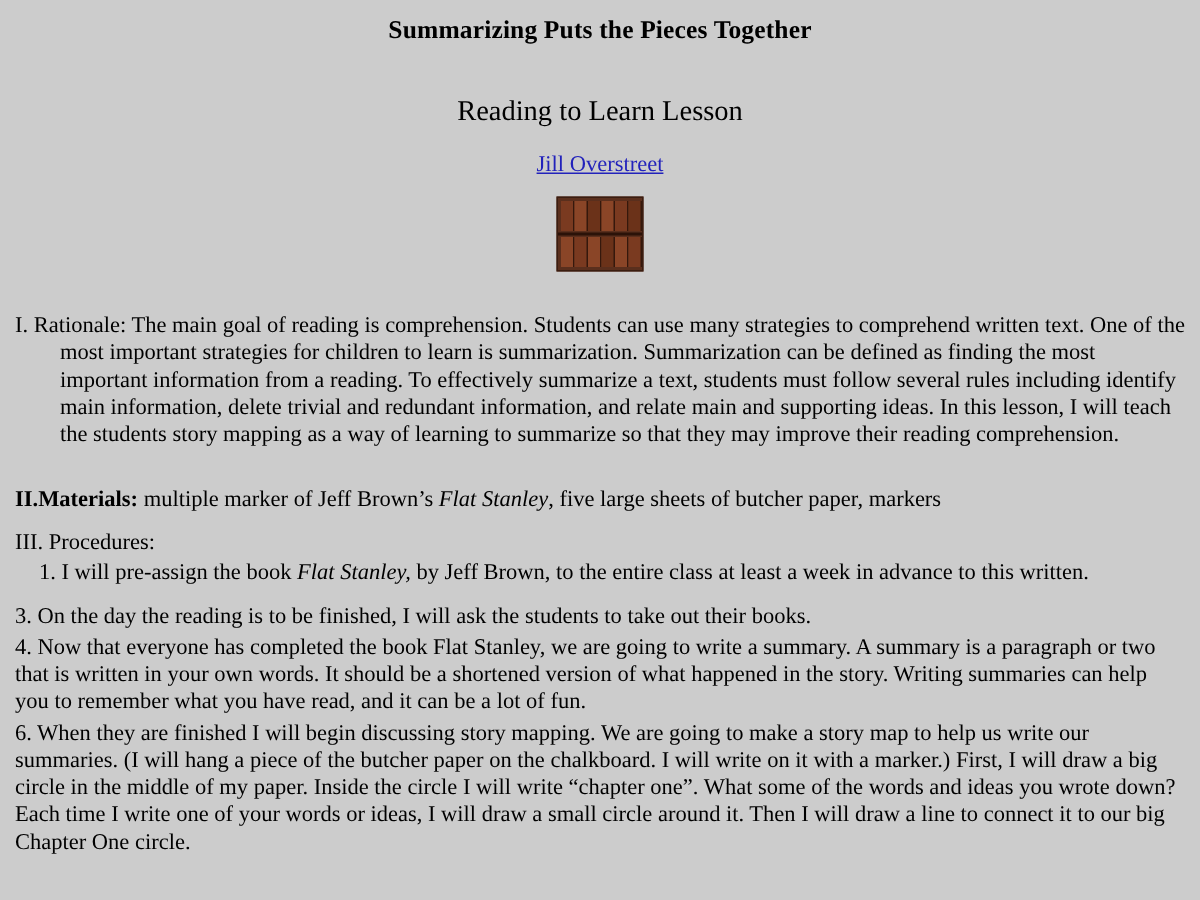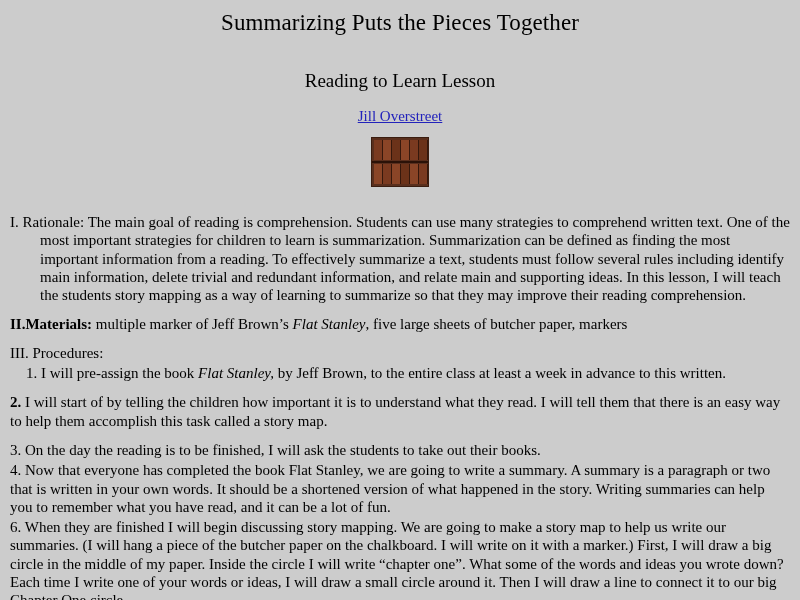--- a/index.html
+++ b/index.html
@@ -16,22 +16,22 @@
     overflow: hidden;
   }
   .page {
     width: 800px;
     height: 600px;
     box-sizing: border-box;
     padding: 6px 10px 0 10px;
   }
   .title {
     text-align: center;
-    font-weight: normal;
-    font-size: 23px;
+    font-weight: bold;
+    font-size: 17px;
     margin: 4px 0 0 0;
     letter-spacing: 0.1px;
   }
   .subtitle {
     text-align: center;
     font-size: 19px;
     margin: 34px 0 0 0;
   }
   .author-line {
     text-align: center;
@@ -71,21 +71,21 @@
   }
   .content {
     margin-top: 22px;
     line-height: 1.22;
   }
   p {
     margin: 0 0 10px 0;
   }
   .para-rationale {
     text-indent: 0;
-    margin-bottom: 11px;
+    margin-bottom: 25px;
   }
   .para-rationale .hang {
     display: block;
     padding-left: 30px;
     text-indent: -30px;
   }
   .materials-label {
     font-weight: bold;
   }
   .procedures-label {
@@ -155,23 +155,20 @@
     <p class="tight">
       <span class="procedures-label">III.  Procedures:</span>
     </p>
 
     <p class="step-indent" style="margin-bottom:11px;">
       <span class="step-hang">
         <span>1.</span><span>  I will pre-assign the book </span><em>Flat Stanley,</em><span> by Jeff Brown, to the entire class at least a week in advance to this written.</span>
       </span>
     </p>
 
-    <p style="margin-bottom:11px;">
-      <span class="b">2.</span><span> I will start of by telling the children how important it is to understand what they read.  I will tell them that there is an easy way to help them accomplish this task called a story map.</span>
-    </p>
 
     <p class="tight">
       <span>3.</span><span>  On the day the reading is to be finished, I will ask the students to take out their books.</span>
     </p>
 
     <p class="tight">
       <span>4.</span><span>  Now that everyone has completed the book Flat Stanley, we are going to write a summary.  A summary is a paragraph or two that is written in your own words.  It should be a shortened version of what happened in the story.   Writing summaries can help you to remember what you have read, and it can be a lot of fun.</span>
     </p>
 
 

